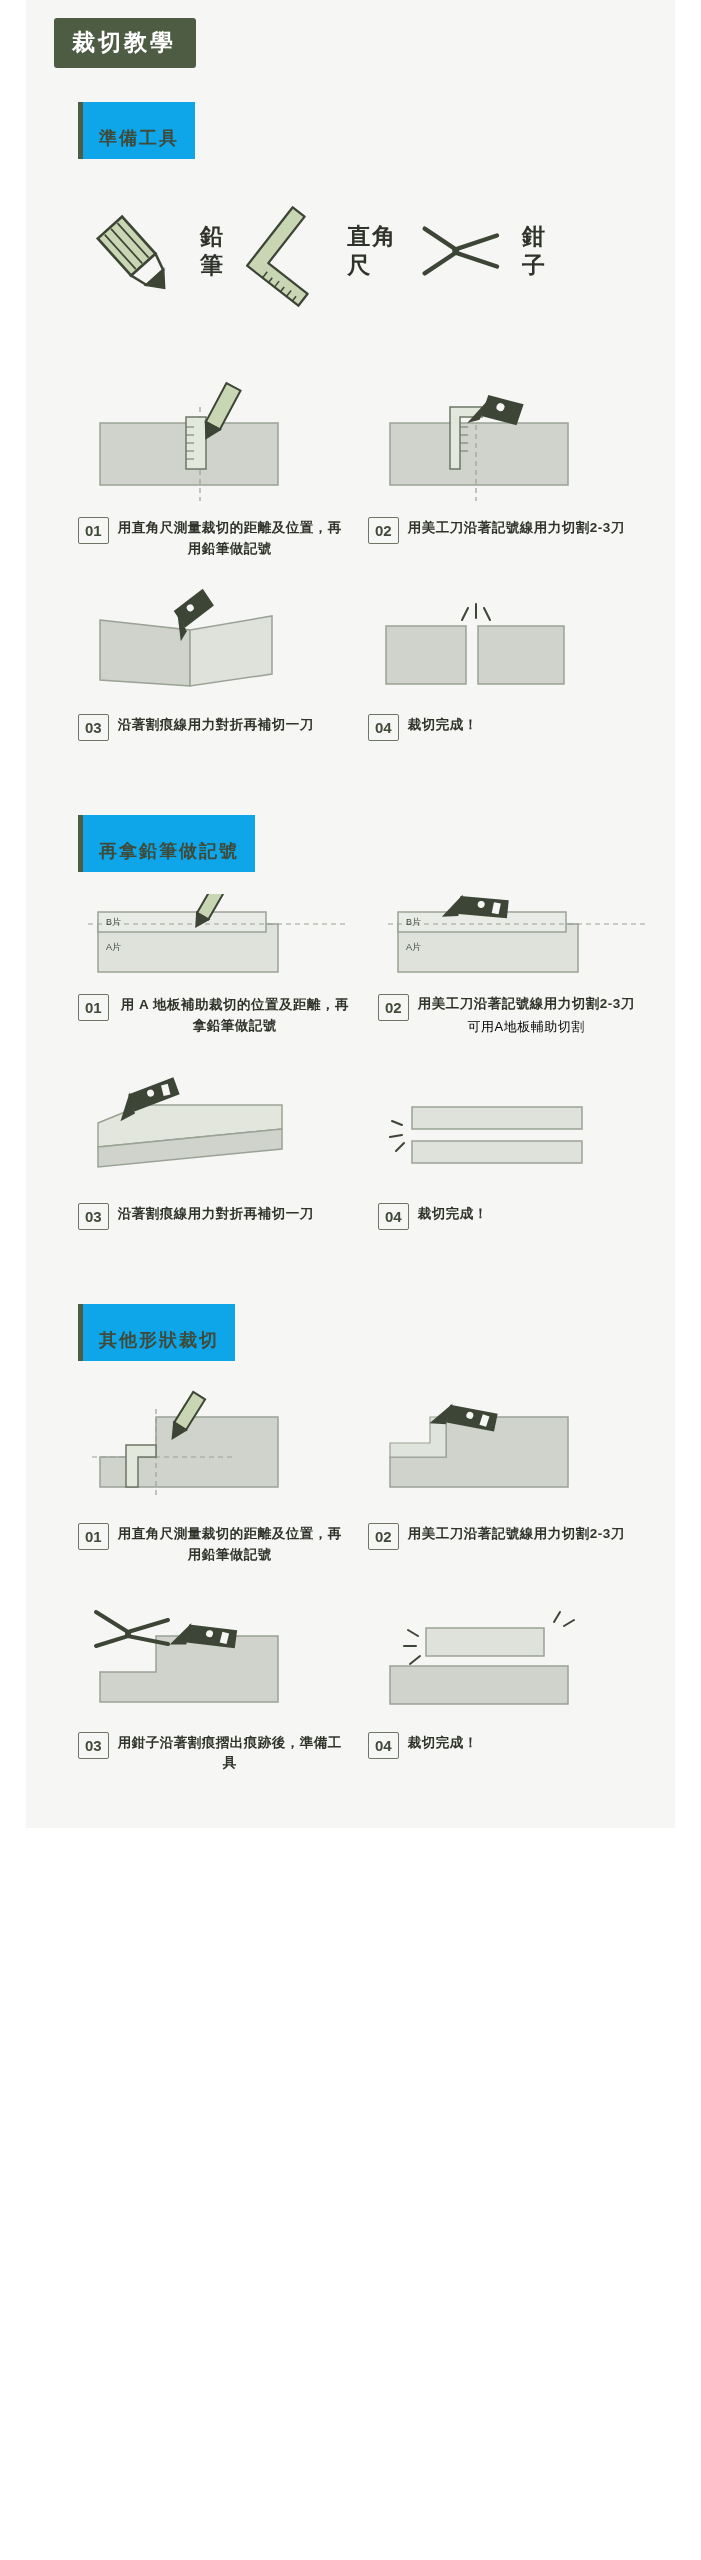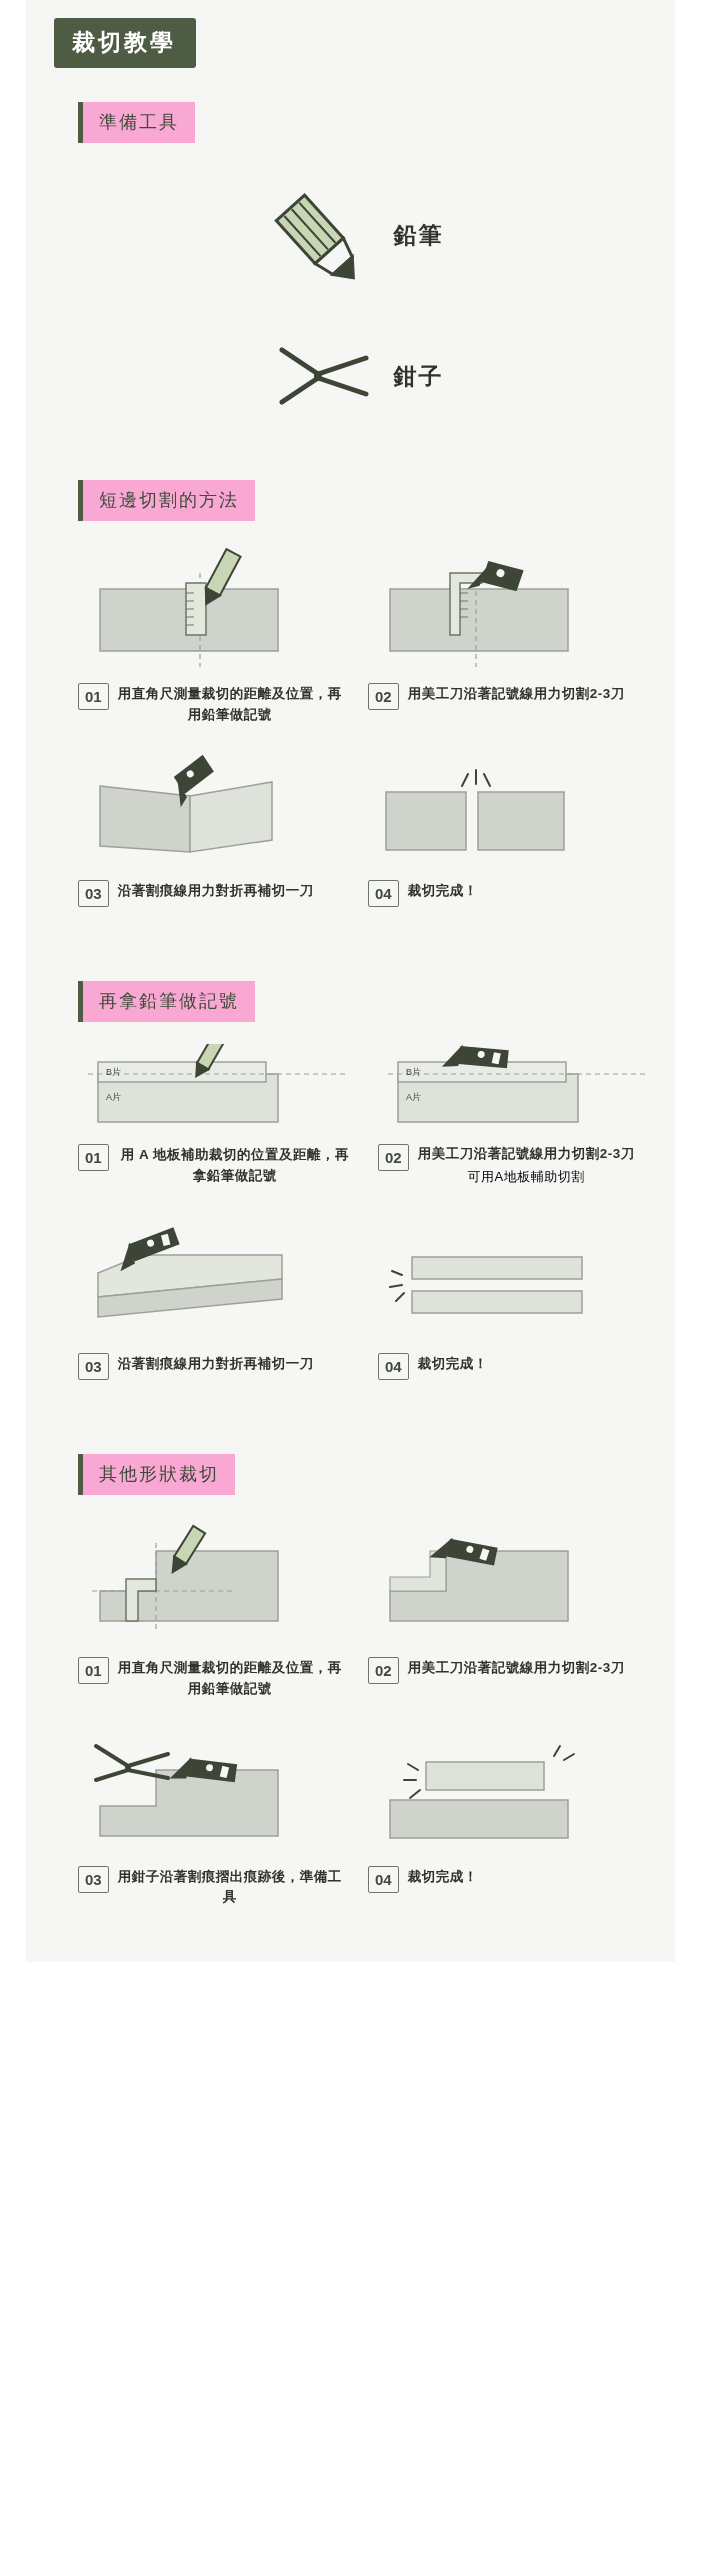--- a/index.html
+++ b/index.html
@@ -39,36 +39,36 @@
     border-radius:3px;
   }
   
   .sec-head{
     margin:0 0 0 52px;
     position:relative;
     display:inline-block;
   }
   .sec-head .bar{
     display:inline-block;
-    background:#f9a8d4;
+    background:#0ea5e9;
     color:#3f4a38;
     font-size:18px;
-    font-weight:normal;
+    font-weight:bold;
     letter-spacing:2px;
-    padding:8px 16px 9px 16px;
+    padding:24px 16px 9px 16px;
     border-left:5px solid #4e5c44;
   }
   .sec{
     padding-top:34px;
   }
   
   .tools{
     margin:22px 56px 0 56px;
     display:grid;
-    grid-template-columns:1fr;
+    grid-template-columns:1fr 1fr 1fr 1fr;
     row-gap:1px;
   }
   .tool{
     display:flex;
     align-items:center;
     justify-content:center;
     height:140px;
   }
   .tool .art{width:130px;height:120px;display:block;}
   .tool .lbl{
@@ -158,41 +158,54 @@
               <polygon points="40,76 78,76 72,96 46,96" fill="#f6f6f4" stroke="#3c4536" stroke-width="3"></polygon>
               <polygon points="46,96 72,96 59,112" fill="#3c4536" stroke="#3c4536" stroke-width="3"></polygon>
               <line x1="59" y1="20" x2="59" y2="74" stroke="#3c4536" stroke-width="2"></line>
               <line x1="49" y1="20" x2="49" y2="74" stroke="#3c4536" stroke-width="2"></line>
               <line x1="69" y1="20" x2="69" y2="74" stroke="#3c4536" stroke-width="2"></line>
             </g>
           </svg>
           <span class="lbl">鉛筆</span>
         </div>
 
+        <div class="tool">
+          <svg class="art" viewBox="0 0 130 120">
+            <g transform="rotate(38 65 60)">
+              <polygon points="30,14 50,14 50,92 116,92 116,112 30,112" fill="#c9d6b4" stroke="#3c4536" stroke-width="3" stroke-linejoin="round"></polygon>
+              <g stroke="#3c4536" stroke-width="2">
+                <line x1="56" y1="112" x2="56" y2="102"></line>
+                <line x1="66" y1="112" x2="66" y2="104"></line>
+                <line x1="76" y1="112" x2="76" y2="102"></line>
+                <line x1="86" y1="112" x2="86" y2="104"></line>
+                <line x1="96" y1="112" x2="96" y2="102"></line>
+                <line x1="106" y1="112" x2="106" y2="104"></line>
+              </g>
+            </g>
+          </svg>
+          <span class="lbl">直角尺</span>
+        </div>
 
 
         <div class="tool">
           <svg class="art" viewBox="0 0 130 120">
             <g stroke="#3c4536" stroke-width="5" fill="none" stroke-linecap="round">
               <path d="M24,34 L60,58 L108,42"></path>
               <path d="M24,86 L60,62 L108,78"></path>
               <path d="M60,58 L60,62"></path>
             </g>
             <circle cx="60" cy="60" r="4" fill="#3c4536"></circle>
           </svg>
           <span class="lbl">鉗子</span>
         </div>
 
       </div>
     </div>
 
     <div class="sec">
-      <div class="sec-head">
-        <span class="bar">短邊切割的方法</span>
-      </div>
 
       <div class="steps">
 
         <div class="cell">
           <div class="figure">
             <svg width="260" height="132" viewBox="0 0 260 132">
               <rect x="18" y="46" width="178" height="62" fill="#cfd3cc" stroke="#9aa295" stroke-width="1.5"></rect>
               <line x1="118" y1="30" x2="118" y2="124" stroke="#9aa295" stroke-width="1.2" stroke-dasharray="5,4"></line>
               <polygon points="104,40 124,40 124,92 104,92" fill="#e3e8dc" stroke="#6d7566" stroke-width="1.5"></polygon>
               <g stroke="#6d7566" stroke-width="1">

